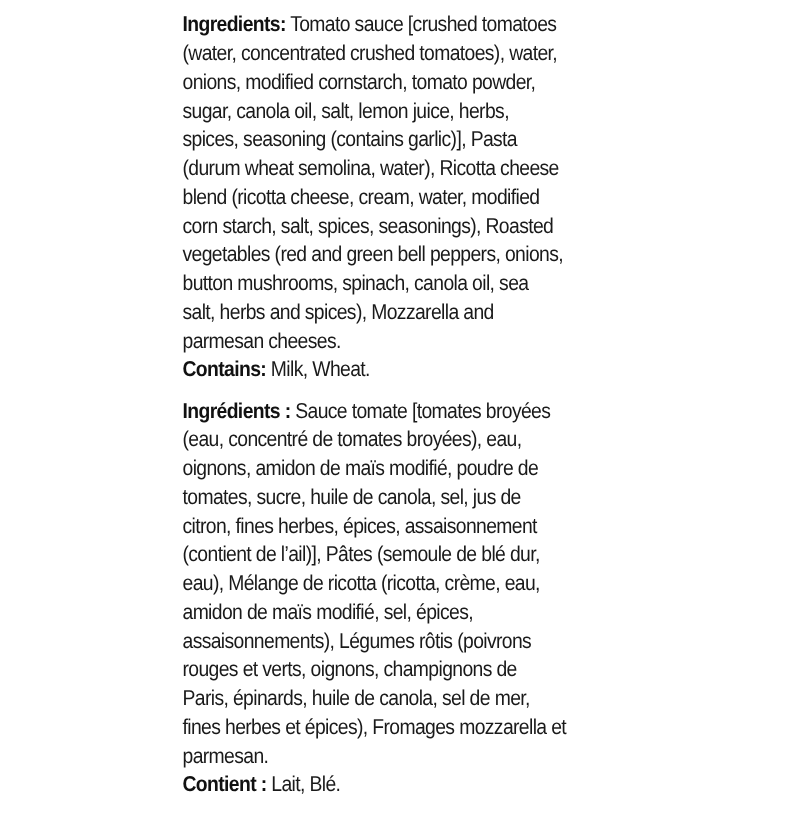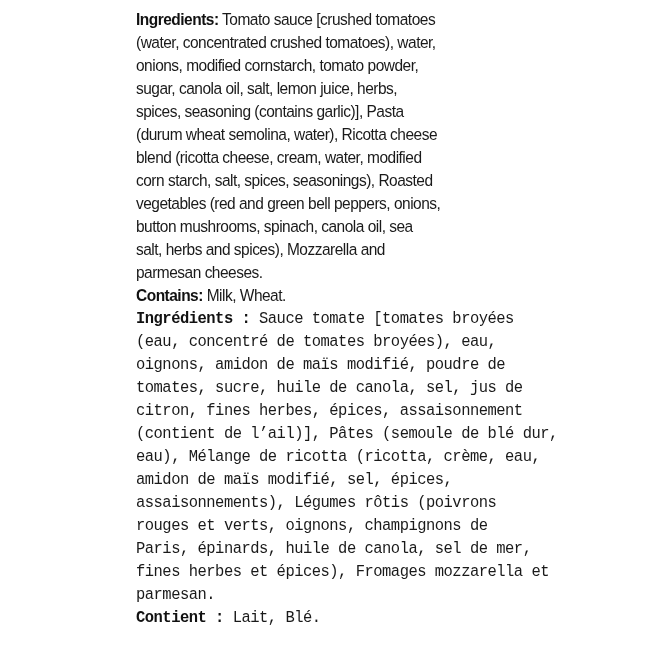--- a/index.html
+++ b/index.html
@@ -10,29 +10,29 @@
     body {
       width: 649px;
       height: 650px;
       position: relative;
       overflow: hidden;
       font-family: "Liberation Sans", sans-serif;
       color: #1a1a1a;
     }
     .label-panel {
       position: absolute;
-      left: 136px;
+      left: 146px;
       top: 8px;
       width: 360px;
     }
     .section {
       margin: 0;
     }
     .section + .section {
-      font-family: Liberation Mono, monospace;
+      margin-top: 10px;
     }
     .line {
       display: block;
       font-size: 17.2px;
       line-height: 23px;
       height: 23px;
       white-space: nowrap;
       letter-spacing: -0.55px;
       transform: scaleX(0.9);
       transform-origin: left center;

